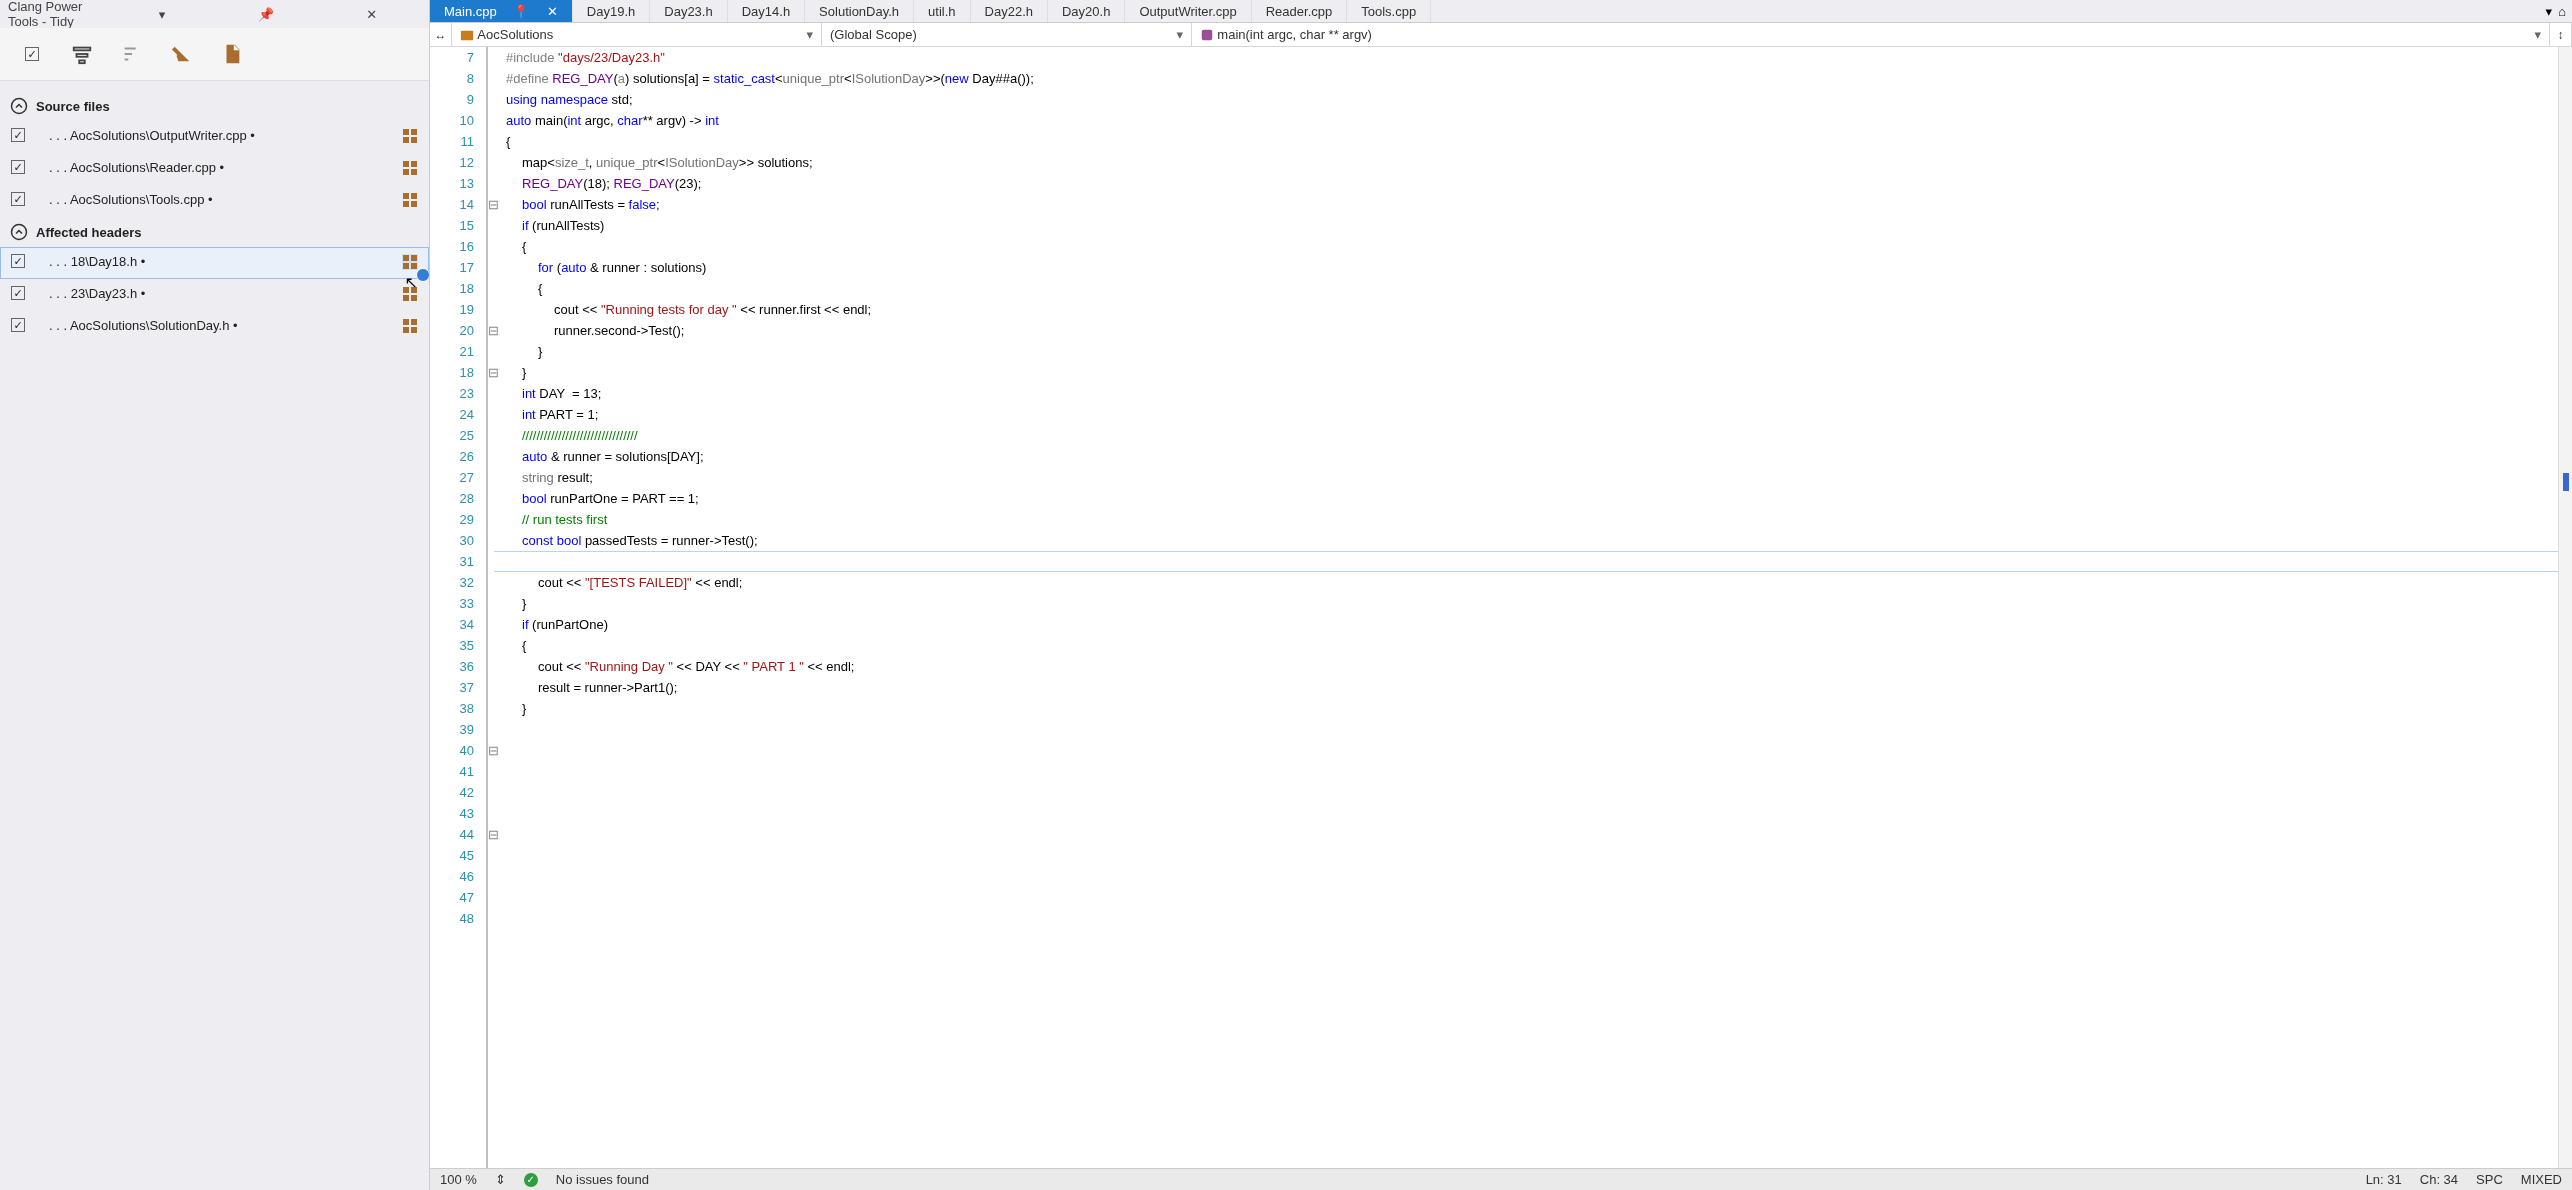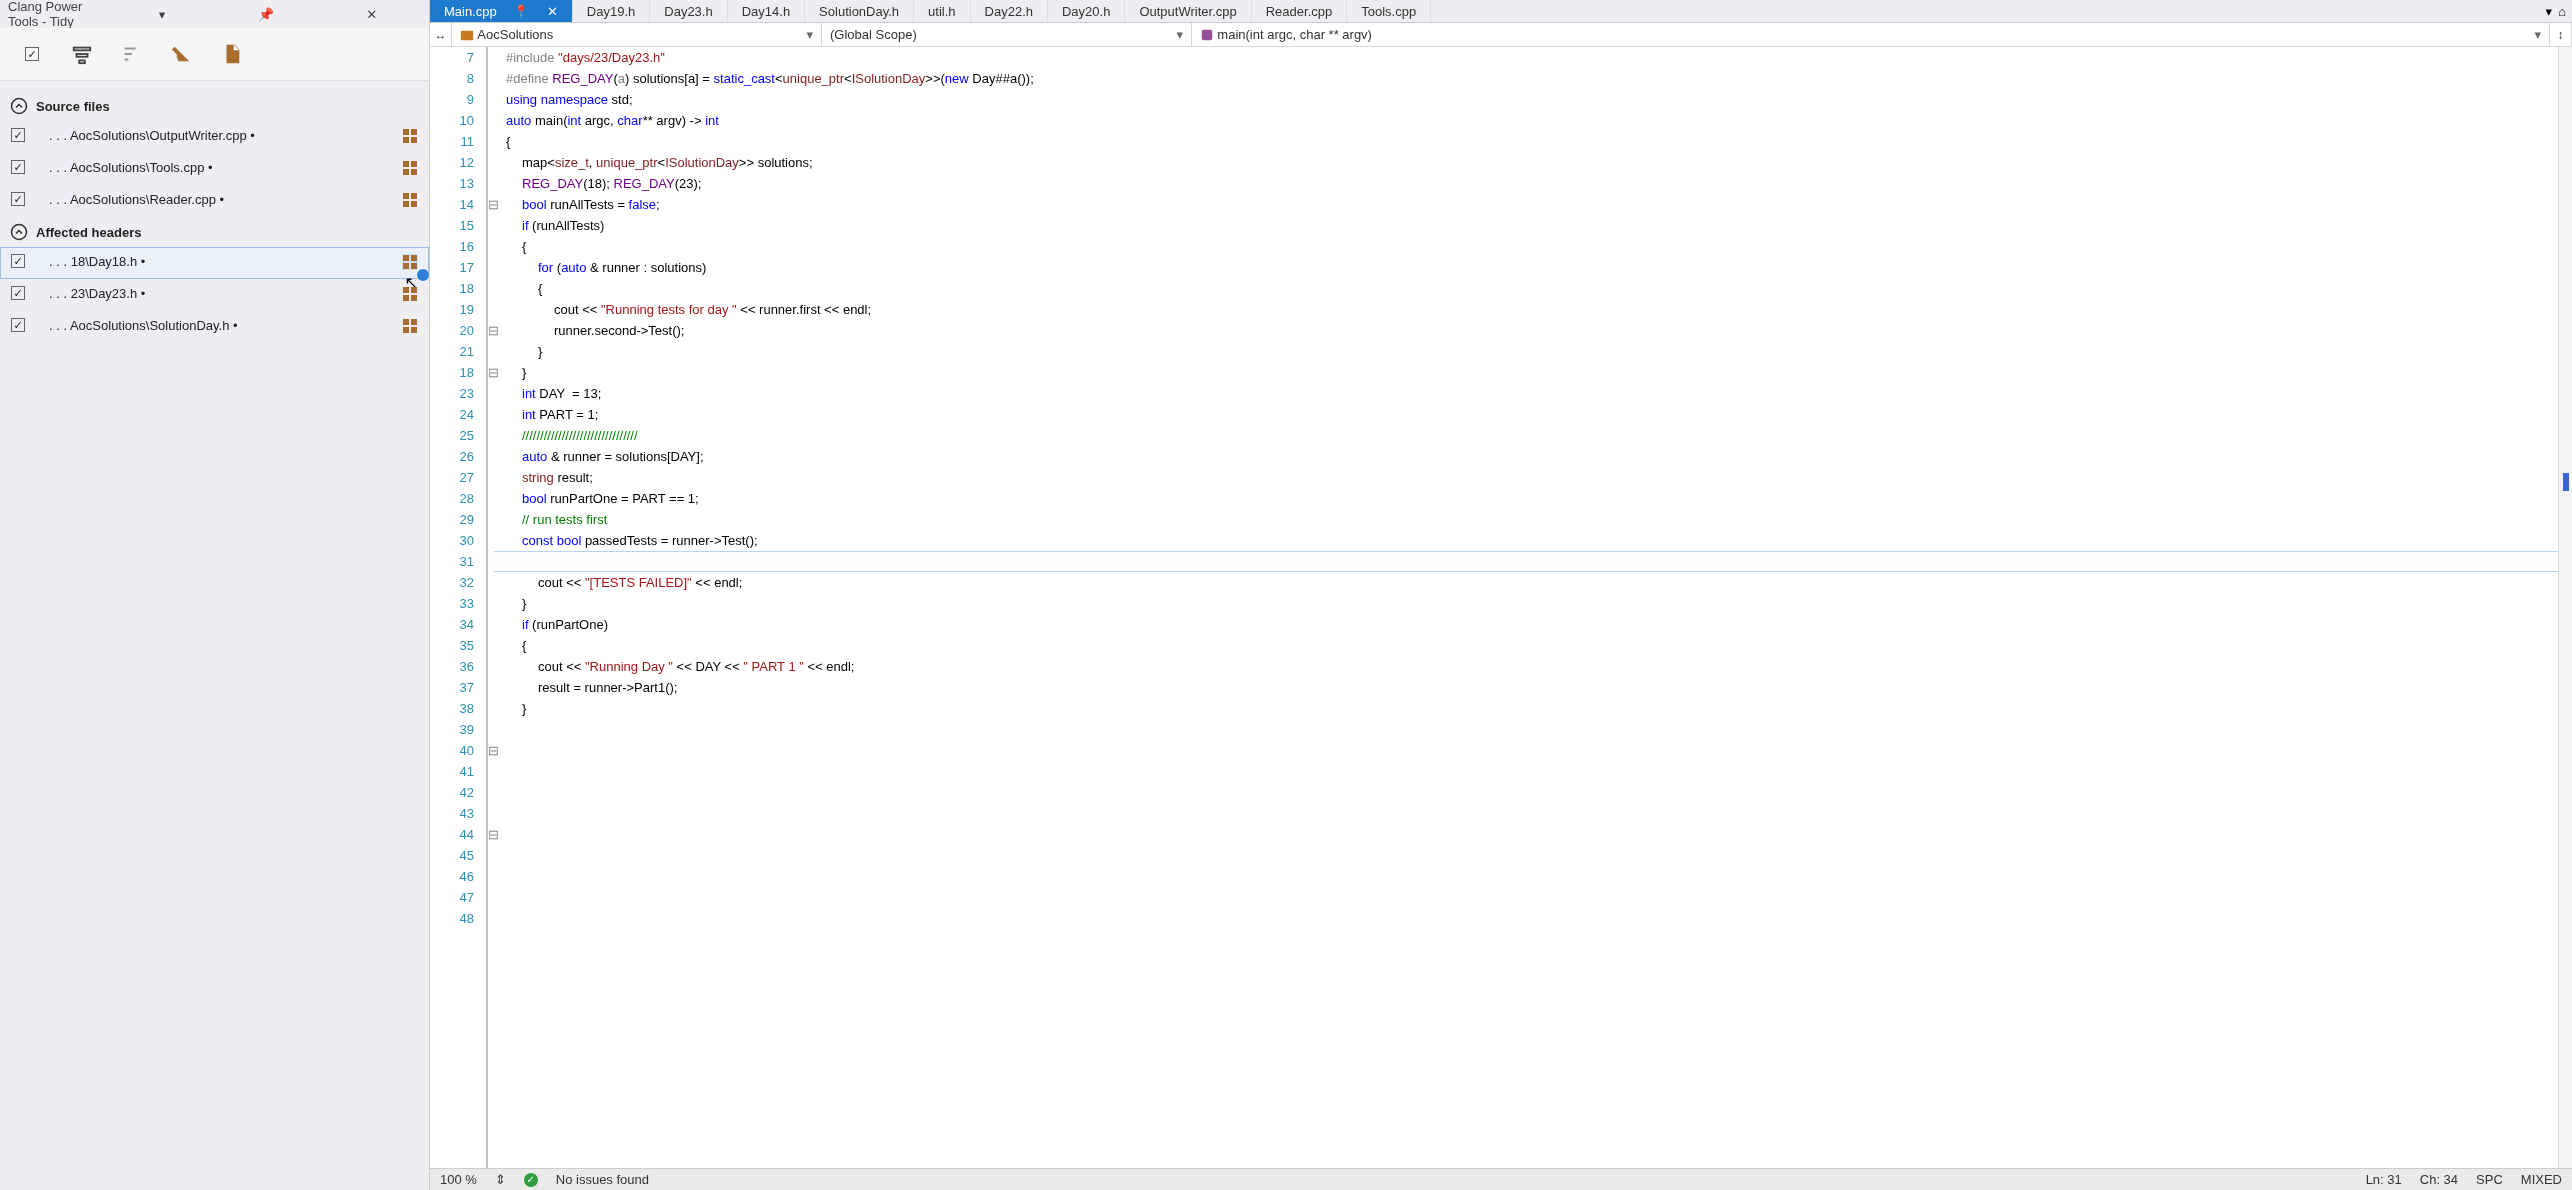--- a/index.html
+++ b/index.html
@@ -35,21 +35,21 @@
 .crumb { display: flex; align-items: center; padding: 0 8px; border-right: 1px solid #d6d6d6; font-size: 12px; color: #333; }
 .crumb.small { width: 22px; justify-content: center; }
 .crumb.wide { flex: 1; }
 .crumb .dd { margin-left: auto; color: #666; }
 .code-wrap { flex: 1; display: flex; overflow: hidden; font-family: Consolas, monospace; font-size: 14px; line-height: 21px; }
 .gutter { width: 58px; text-align: right; padding-right: 12px; color: #2b91af; background: #fff; border-right: 2px solid #c0c0c0; user-select: none; }
 .fold-col { width: 12px; background: #fff; color: #888; font-size: 10px; position: relative; }
 .fold-col span { position: absolute; left: 0; }
 .code { flex: 1; padding-left: 6px; background: #fff; white-space: pre; position: relative; }
 .code .hl { position: absolute; left: -6px; right: 0; height: 21px; background: #fefefe; border: 1px solid #b6d5ee; border-left: none; }
-.kw { color: #0000ff; } .str { color: #a31515; } .pre { color: #808080; } .mac { color: #6f008a; } .type { color: #7f1d1d; } .cmt { color: #008000; }
+.kw { color: #0000ff; } .str { color: #a31515; } .pre { color: #808080; } .mac { color: #6f008a; } .type { color: #737373; } .cmt { color: #008000; }
 .statusbar { display: flex; align-items: center; height: 22px; padding: 0 10px; background: #eaeaea; border-top: 1px solid #ccc; font-size: 12px; color: #333; gap: 18px; }
 .statusbar .sp { flex: 1; }
 .statusbar .issue-ok { width: 14px; height: 14px; border-radius: 50%; background: #2e9e3f; display: inline-flex; align-items: center; justify-content: center; color: #fff; font-size: 10px; }
 .right-strip { position: absolute; right: 0; top: 47px; bottom: 22px; width: 14px; background: #f3f3f3; border-left: 1px solid #ddd; }
 .right-strip .mark { position: absolute; right: 3px; width: 6px; height: 18px; background: #3a66d3; }
 </style>
 </head>
 <body>
 
 <div class="left-panel">
@@ -101,31 +101,31 @@
         <span class="label">. . . AocSolutions\OutputWriter.cpp •</span>
         <span class="grid-icon"><svg class="grid-icon" viewBox="0 0 16 16" fill="currentColor">
             <rect x="1" y="1" width="6" height="6"></rect>
             <rect x="9" y="1" width="6" height="6"></rect>
             <rect x="1" y="9" width="6" height="6"></rect>
             <rect x="9" y="9" width="6" height="6"></rect>
           </svg></span>
       </div>
       <div class="file-row">
         <span class="chk"></span>
+        <span class="label">. . . AocSolutions\Reader.cpp •</span>
+        <span class="grid-icon"><svg class="grid-icon" viewBox="0 0 16 16" fill="currentColor">
+            <rect x="1" y="1" width="6" height="6"></rect>
+            <rect x="9" y="1" width="6" height="6"></rect>
+            <rect x="1" y="9" width="6" height="6"></rect>
+            <rect x="9" y="9" width="6" height="6"></rect>
+          </svg></span>
+      </div>
+      <div class="file-row">
+        <span class="chk"></span>
         <span class="label">. . . AocSolutions\Tools.cpp •</span>
-        <span class="grid-icon"><svg class="grid-icon" viewBox="0 0 16 16" fill="currentColor">
-            <rect x="1" y="1" width="6" height="6"></rect>
-            <rect x="9" y="1" width="6" height="6"></rect>
-            <rect x="1" y="9" width="6" height="6"></rect>
-            <rect x="9" y="9" width="6" height="6"></rect>
-          </svg></span>
-      </div>
-      <div class="file-row">
-        <span class="chk"></span>
-        <span class="label">. . . AocSolutions\Reader.cpp •</span>
         <span class="grid-icon"><svg class="grid-icon" viewBox="0 0 16 16" fill="currentColor">
             <rect x="1" y="1" width="6" height="6"></rect>
             <rect x="9" y="1" width="6" height="6"></rect>
             <rect x="1" y="9" width="6" height="6"></rect>
             <rect x="9" y="9" width="6" height="6"></rect>
           </svg></span>
       </div>
       <div class="section">
         <svg width="18" height="18" viewBox="0 0 24 24" fill="none" stroke="#333" stroke-width="2">
           <circle cx="12" cy="12" r="10"></circle>

